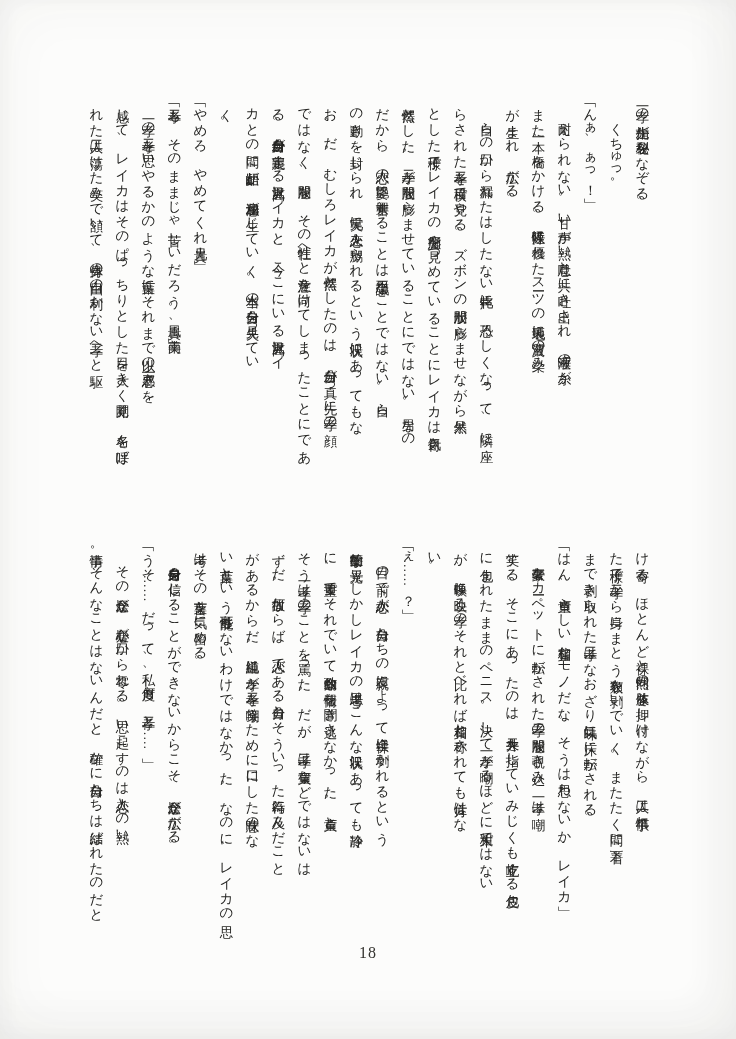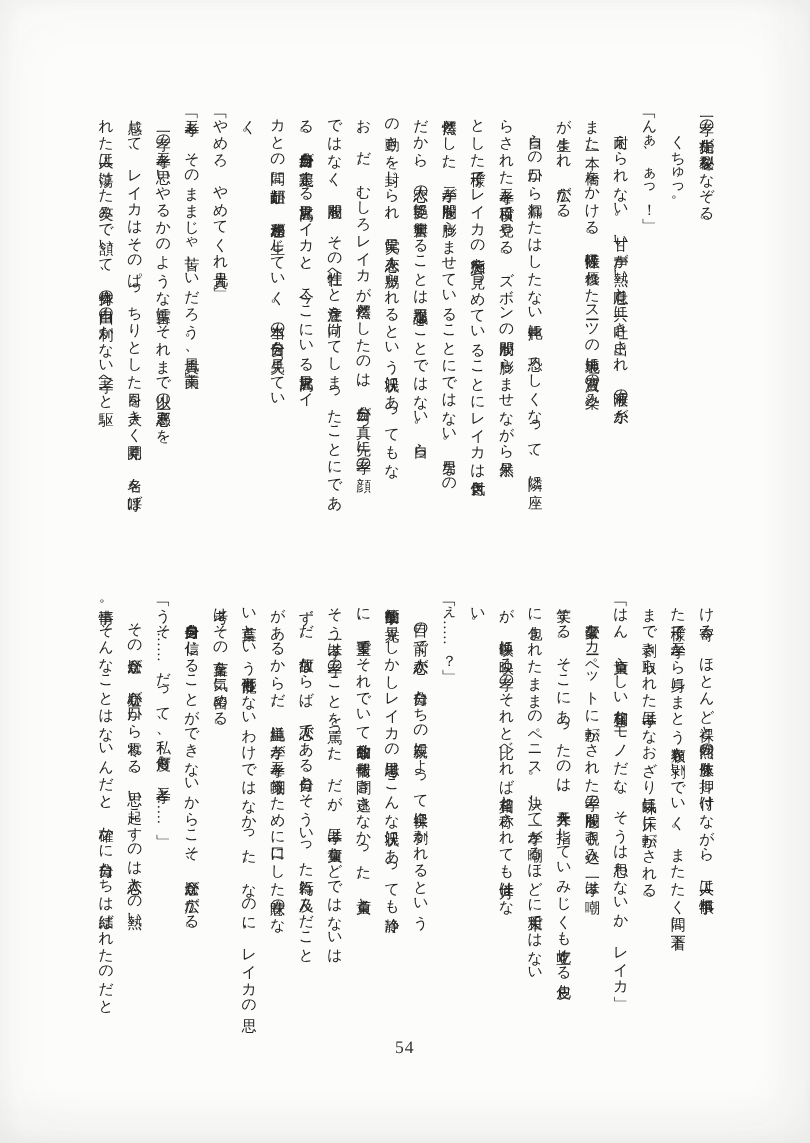--- a/index.html
+++ b/index.html
@@ -96,14 +96,14 @@
 そう一孝は孝二のことを罵った。だが、孝二は童貞などではないは
 ずだ。何故ならば、恋人である自分とそういった行為に及んだこと
 があるからだ。単純に一孝が孝二を嘲笑うために口にした意味のな
 い言葉という可能性もないわけではなかった。なのに、レイカの思
 考はその言葉を気に留める。
 　自分自身を信じることができないからこそ、疑念が広がる。
 「うそ……だって、私、何度も、孝二と……」
 　その疑念が、疑心が口から零れる。思い起こすのは恋人との熱い
 情事。そんなことはないんだと、確かに自分たちは結ばれたのだと</div>
 
-  <div class="page-number">54</div>
+  <div class="page-number">18</div>
 </div>
 
 </body></html>

